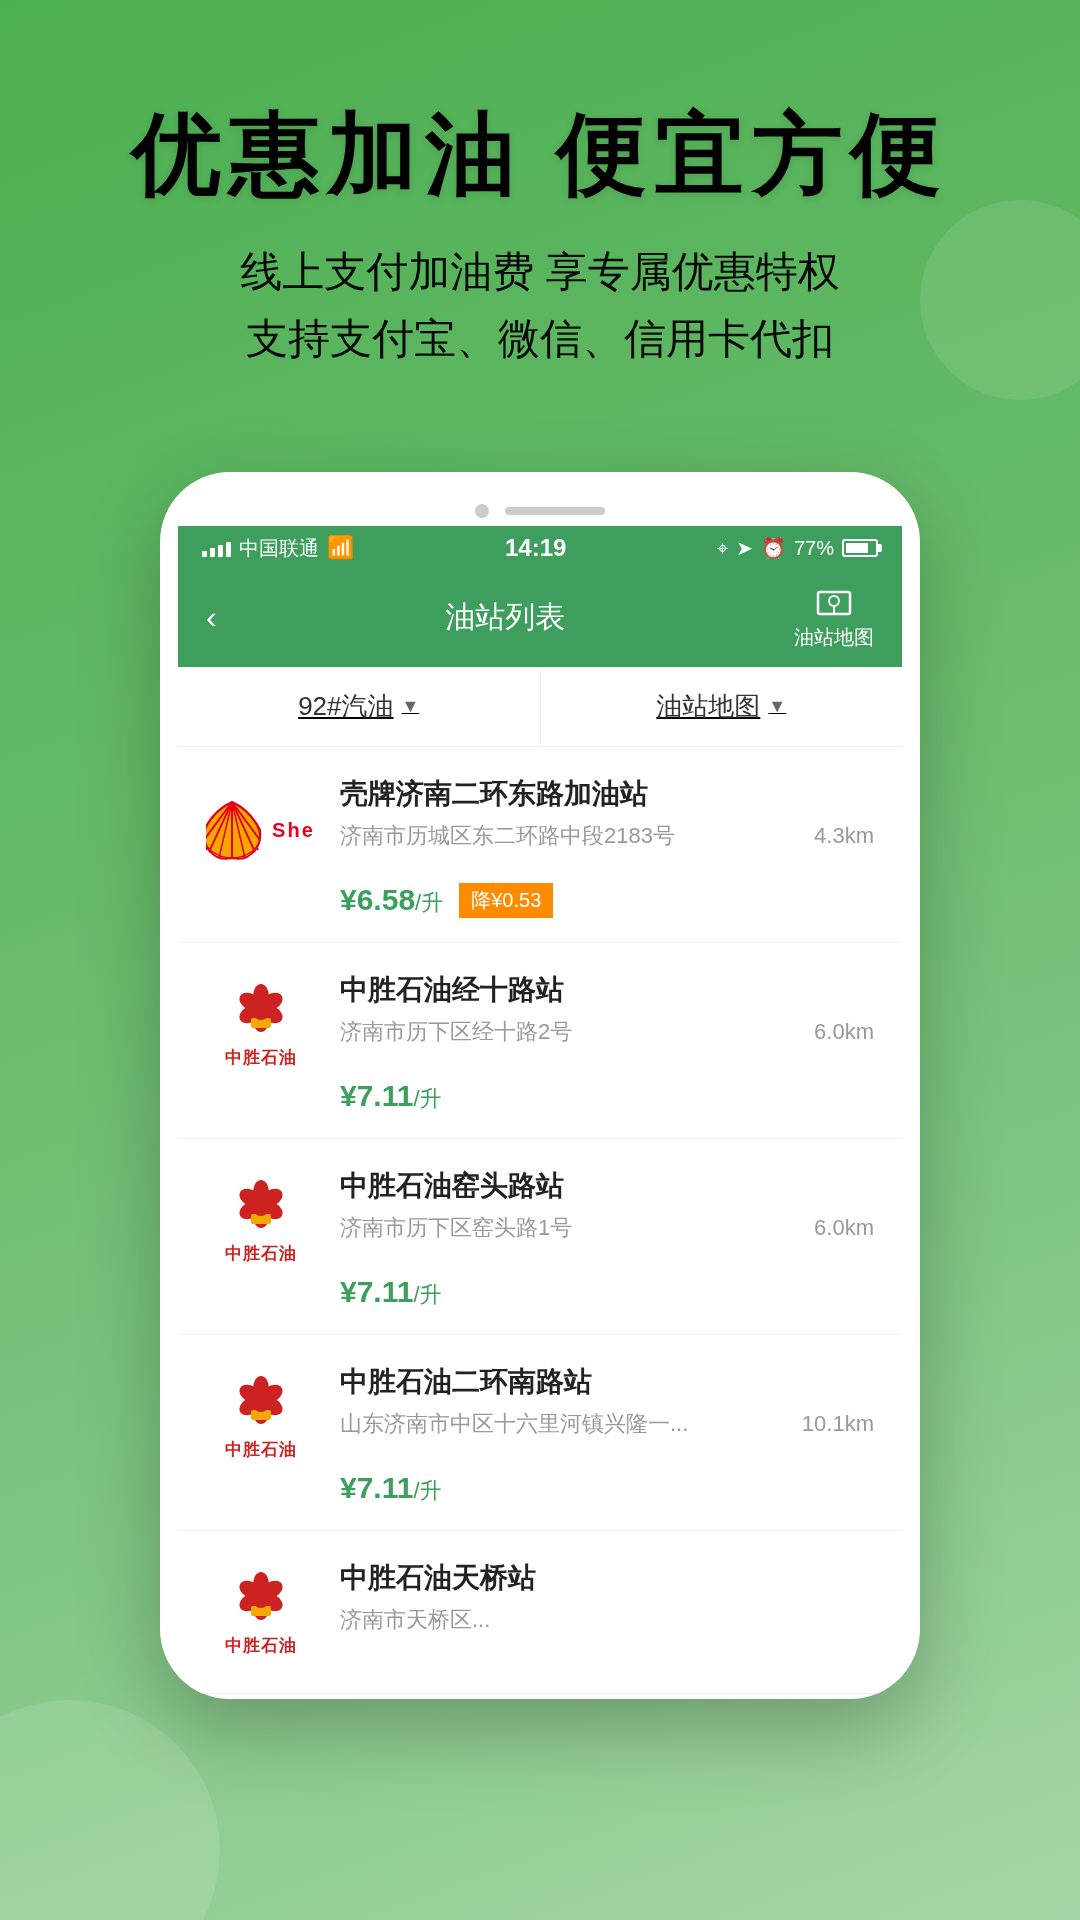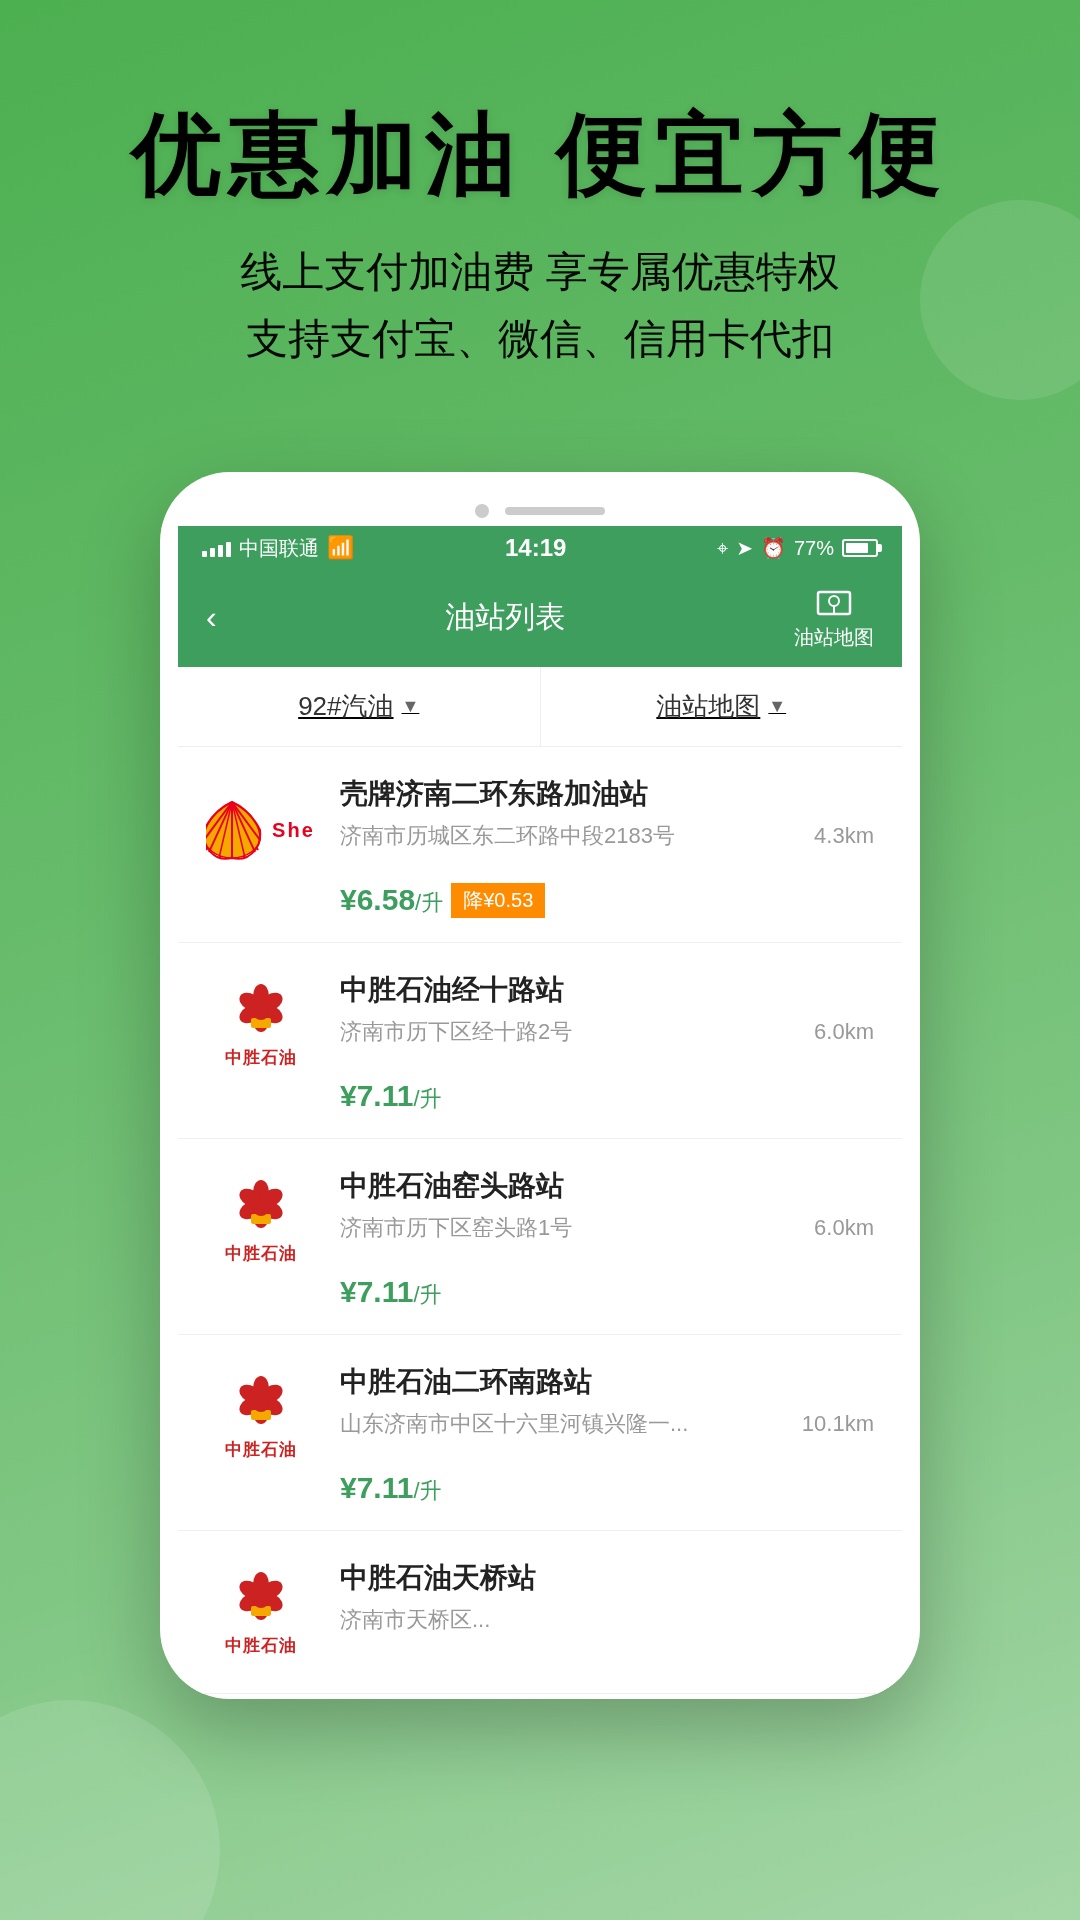--- a/index.html
+++ b/index.html
@@ -241,21 +241,21 @@
     }
     .station-distance {
       font-size: 22px;
       color: #999;
       flex-shrink: 0;
       margin-left: 12px;
     }
     .price-row {
       display: flex;
       align-items: flex-start;
-      gap: 8px;
+      gap: 16px;
       margin-top: 32px;
     }
     .price {
       font-size: 30px;
       font-weight: 700;
       color: #3d9e5e;
     }
     .price-unit {
       font-size: 22px;
       font-weight: 400;

